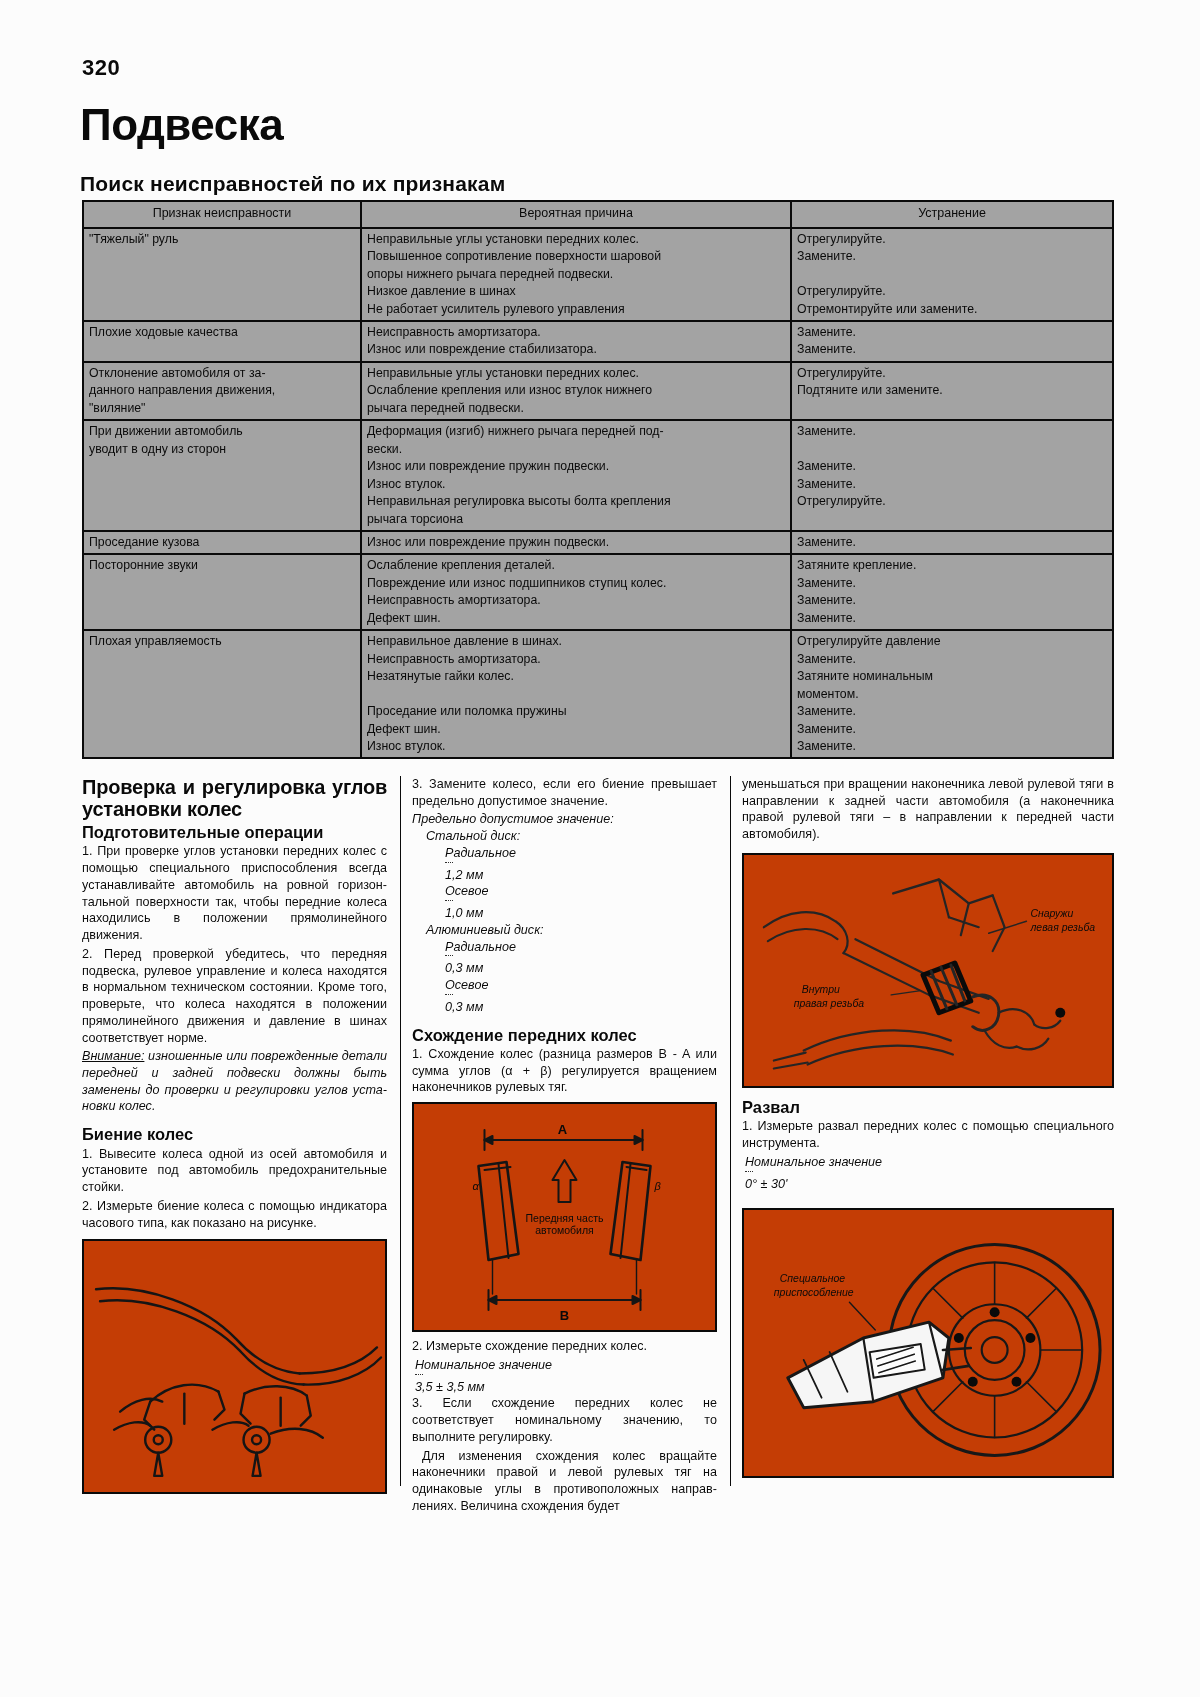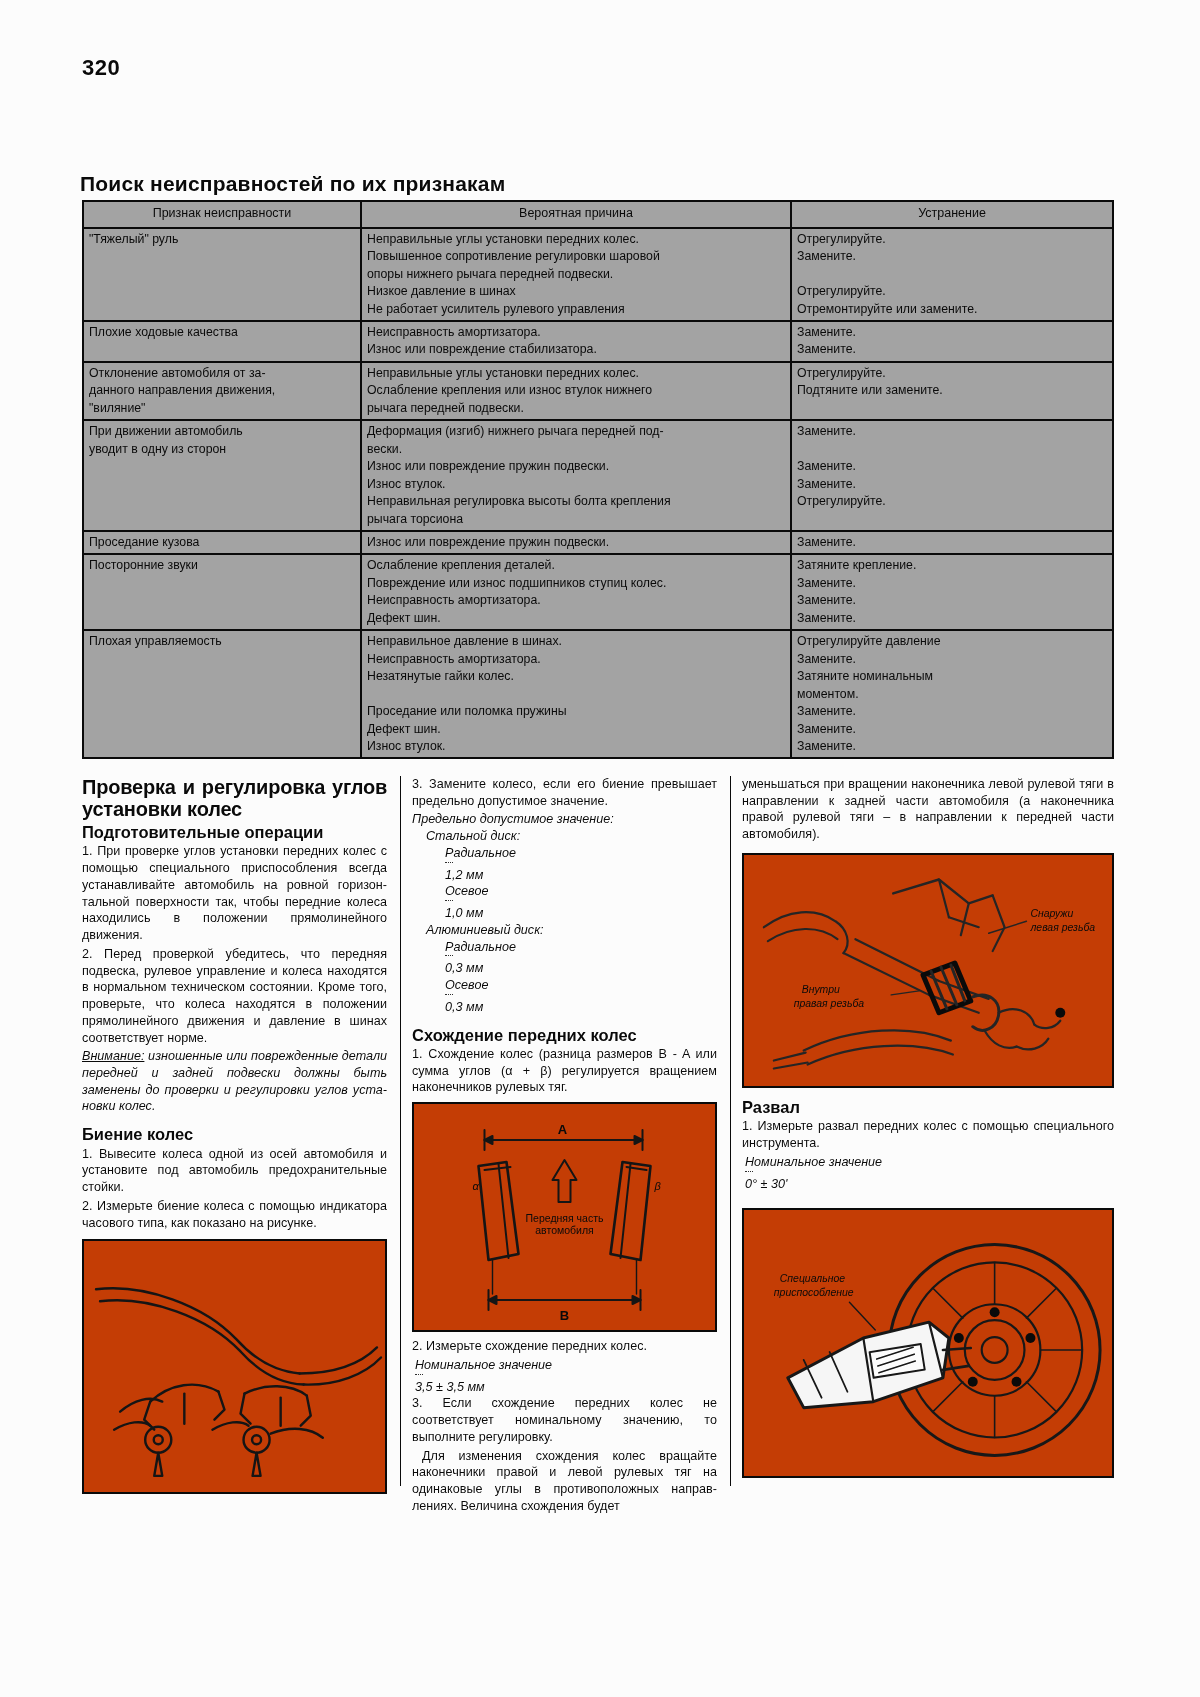--- a/index.html
+++ b/index.html
@@ -126,39 +126,40 @@
     overflow:hidden;
   }
   svg { display:block; }
 </style>
 </head>
 <body>
 
 <div class="page scan">
 
   <div class="page-number">320</div>
+  <div class="chapter-title">Подвеска</div>
   <div class="section-title">Поиск неисправностей по их признакам</div>
 
   <div class="tbl-wrap">
     <table class="trouble">
       <thead>
         <tr>
           <th class="c1">Признак неисправности</th>
           <th class="c2">Вероятная причина</th>
           <th class="c3">Устранение</th>
         </tr>
       </thead>
       <tbody id="trouble-body">
           <tr>
             <td class="c1 cell-lines">
               <div>"Тяжелый" руль</div>
             </td>
             <td class="c2 cell-lines">
               <div>Неправильные углы установки передних колес.</div>
-              <div>Повышенное сопротивление регулировки шаровой</div>
+              <div>Повышенное сопротивление поверхности шаровой</div>
               <div>опоры нижнего рычага передней подвески.</div>
               <div>Низкое давление в шинах</div>
               <div>Не работает усилитель рулевого управления</div>
             </td>
             <td class="c3 cell-lines">
               <div>Отрегулируйте.</div>
               <div>Замените.</div>
               <div class="blank">&nbsp;</div>
               <div>Отрегулируйте.</div>
               <div>Отремонтируйте или замените.</div>

